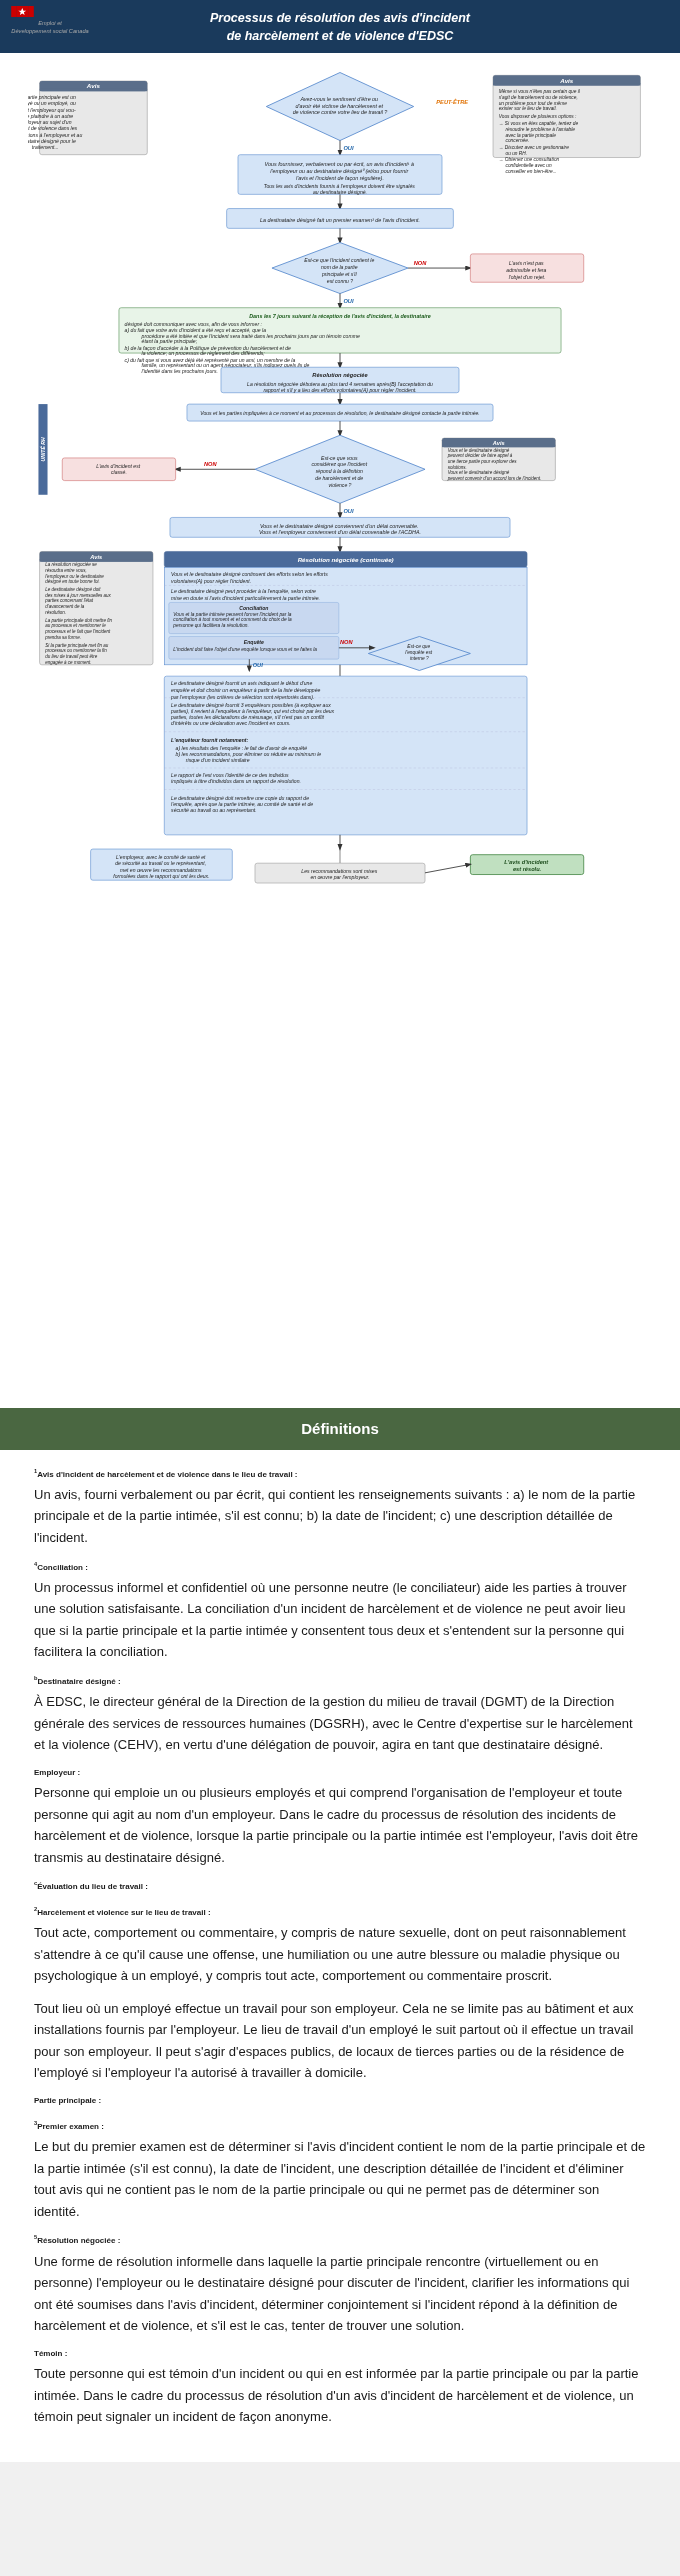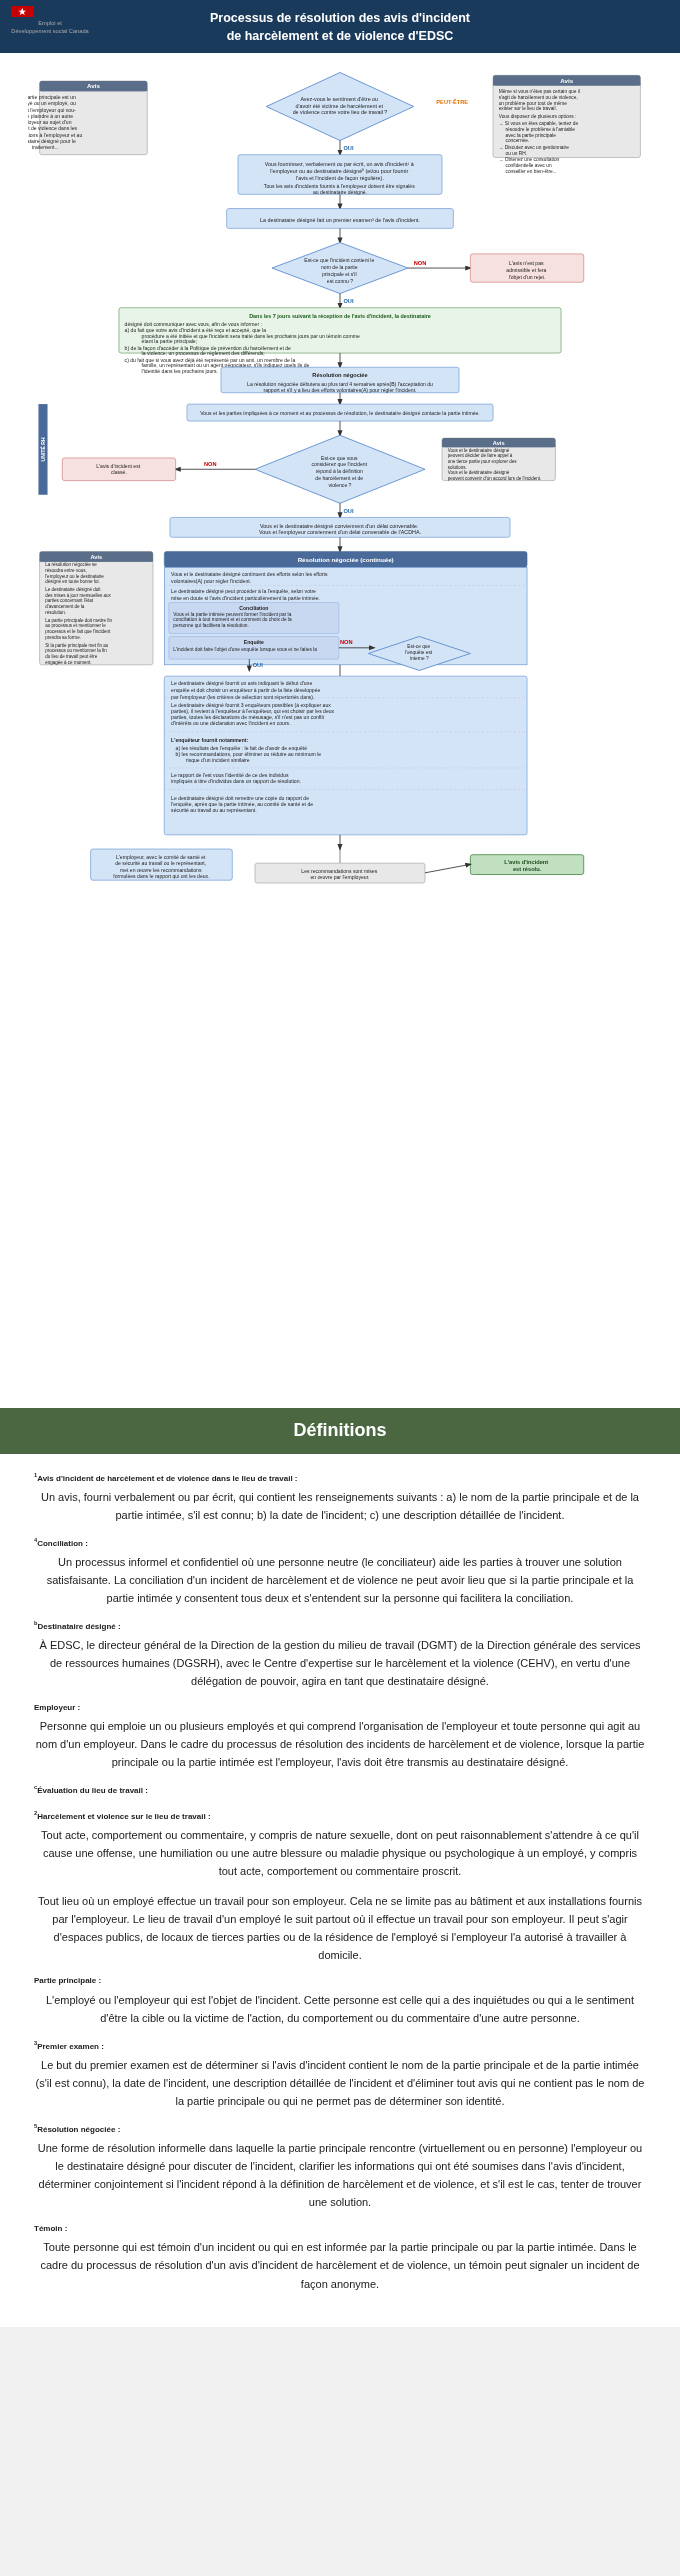--- a/index.html
+++ b/index.html
@@ -7,20 +7,21 @@
       font-family: Arial, sans-serif;
       background: #f0f0f0;
       width: 680px;
     }
 
     
     .flowchart-section {
       background: #f5f5f5;
       padding: 0;
       width: 680px;
+      font-style: italic;
     }
 
     .flowchart-header {
       background: #1a3a5c;
       color: white;
       text-align: center;
       padding: 10.2px 11.3px 8px;
       position: relative;
     }
     .flowchart-header .canada-logo {
@@ -56,21 +57,21 @@
     .definitions-section {
       background: white;
       width: 680px;
     }
 
     .definitions-header {
       background: #4a6741;
       color: white;
       text-align: center;
       padding: 12.5px 11.3px;
-      font-size: 18px;
+      font-size: 15px;
       font-weight: bold;
     }
 
     .definitions-content {
       padding: 17px 34px 23px;
       background: white;
       line-height: 1.6;
       font-size: 8px;
       color: #1a1a1a;
     }
@@ -84,23 +85,22 @@
       font-size: 8px;
       margin-bottom: 2.8px;
     }
 
     .definition-title sup {
       font-size: 5.7px;
       vertical-align: super;
     }
 
     .definition-body {
-      font-size: 11px;
+      font-size: 13px;
       line-height: 1.65;
-      text-align: center;
     }
 
     
   </style>
 </head>
 <body>
 
 <div class="flowchart-section">
   <div class="flowchart-header">
     <div class="canada-logo">
@@ -476,21 +476,20 @@
         <div class="definition-title"><sup>2</sup>Harcèlement et violence sur le lieu de travail :</div>
         <div class="definition-body">Tout acte, comportement ou commentaire, y compris de nature sexuelle, dont on peut raisonnablement s'attendre à ce qu'il cause une offense, une humiliation ou une autre blessure ou maladie physique ou psychologique à un employé, y compris tout acte, comportement ou commentaire proscrit.</div>
       </div>
       <div class="definition-item">
         <div class="definition-body">Tout lieu où un employé effectue un travail pour son employeur. Cela ne se limite pas au bâtiment et aux installations fournis par l'employeur. Le lieu de travail d'un employé le suit partout où il effectue un travail pour son employeur. Il peut s'agir d'espaces publics, de locaux de tierces parties ou de la résidence de l'employé si l'employeur l'a autorisé à travailler à domicile.</div>
       </div>
       <div class="definition-item">
       </div>
       <div class="definition-item">
         <div class="definition-title">Partie principale :</div>
-        <div class="definition-body">L'employé ou l'employeur qui est l'objet de l'incident. Cette personne est celle qui a des inquiétudes ou qui a le sentiment d'être la cible ou la victime de l'action, du comportement ou du commentaire d'une autre personne.</div>
       </div>
       <div class="definition-item">
         <div class="definition-title"><sup>3</sup>Premier examen :</div>
         <div class="definition-body">Le but du premier examen est de déterminer si l'avis d'incident contient le nom de la partie principale et de la partie intimée (s'il est connu), la date de l'incident, une description détaillée de l'incident et d'éliminer tout avis qui ne contient pas le nom de la partie principale ou qui ne permet pas de déterminer son identité.</div>
       </div>
       <div class="definition-item">
         <div class="definition-title"><sup>5</sup>Résolution négociée :</div>
         <div class="definition-body">Une forme de résolution informelle dans laquelle la partie principale rencontre (virtuellement ou en personne) l'employeur ou le destinataire désigné pour discuter de l'incident, clarifier les informations qui ont été soumises dans l'avis d'incident, déterminer conjointement si l'incident répond à la définition de harcèlement et de violence, et s'il est le cas, tenter de trouver une solution.</div>
       </div>
       <div class="definition-item">

